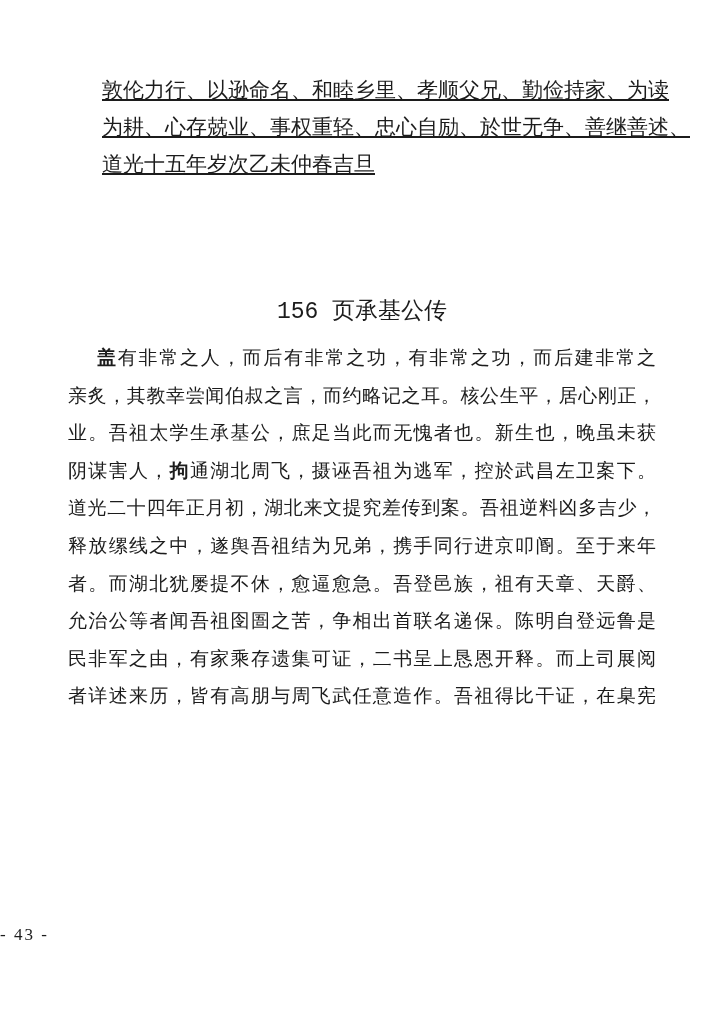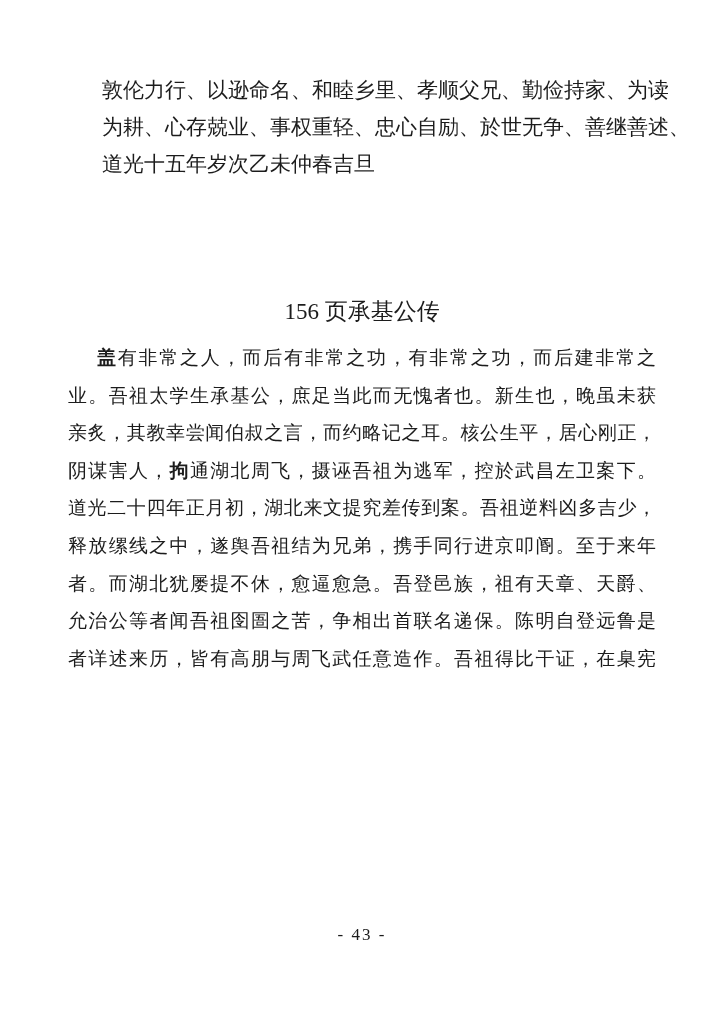--- a/index.html
+++ b/index.html
@@ -19,31 +19,33 @@
   .preface-block {
     position: absolute;
     left: 102px;
     top: 72px;
     width: 556px;
   }
   .preface-block .line {
     font-size: 21px;
     line-height: 37px;
     white-space: nowrap;
+    text-decoration: underline;
   }
   .section-title {
     position: absolute;
     left: 0;
     right: 0;
     top: 296px;
     margin: 0;
     text-align: center;
     font-size: 23px;
     font-weight: normal;
     line-height: 32px;
+    font-family: Liberation Mono, monospace;
   }
   .body-block {
     position: absolute;
     left: 68px;
     top: 339px;
     width: 588px;
   }
   .body-block .line {
     font-size: 19px;
     line-height: 37.6px;
@@ -57,46 +59,46 @@
     padding-left: 29px;
   }
   .line .bold {
     font-weight: bold;
   }
   .page-footer {
     position: absolute;
     left: 0;
     right: 0;
     top: 924px;
-    text-align: center;
     font-size: 17px;
     line-height: 22px;
     letter-spacing: 2px;
   }
 </style>
 </head>
 <body>
 
 <div class="page">
 
   <div class="preface-block">
       <div class="line just"><span>敦伦力行、以逊命名、和睦乡里、孝顺父兄、勤俭持家、为读</span></div>
       <div class="line just"><span>为耕、心存兢业、事权重轻、忠心自励、於世无争、善继善述、</span></div>
       <div class="line"><span>道光十五年岁次乙未仲春吉旦</span></div>
     </div>
 
   <h1 class="section-title">156 页承基公传</h1>
 
   <div class="body-block">
       <div class="line just indent"><span class="bold">盖</span><span>有非常之人，而后有非常之功，有非常之功，而后建非常之</span></div>
+      <div class="line just"><span>亲炙，其教幸尝闻伯叔之言，而约略记之耳。核公生平，居心刚正，</span></div>
       <div class="line just"><span>业。吾祖太学生承基公，庶足当此而无愧者也。新生也，晚虽未获</span></div>
-      <div class="line just"><span>亲炙，其教幸尝闻伯叔之言，而约略记之耳。核公生平，居心刚正，</span></div>
       <div class="line just"><span>阴谋害人，</span><span class="bold">拘</span><span>通湖北周飞，摄诬吾祖为逃军，控於武昌左卫案下。</span></div>
       <div class="line just"><span>道光二十四年正月初，湖北来文提究差传到案。吾祖逆料凶多吉少，</span></div>
       <div class="line just"><span>释放缧线之中，遂舆吾祖结为兄弟，携手同行进京叩阍。至于来年</span></div>
       <div class="line just"><span>者。而湖北犹屡提不休，愈逼愈急。吾登邑族，祖有天章、天爵、</span></div>
       <div class="line just"><span>允治公等者闻吾祖囹圄之苦，争相出首联名递保。陈明自登远鲁是</span></div>
+      <div class="line just"><span>民非军之由，有家乘存遗集可证，二书呈上恳恩开释。而上司展阅</span></div>
       <div class="line just"><span>者详述来历，皆有高朋与周飞武任意造作。吾祖得比干证，在臬宪</span></div>
     </div>
 
   <div class="page-footer">- 43 -</div>
 
 </div>
 
 </body></html>

